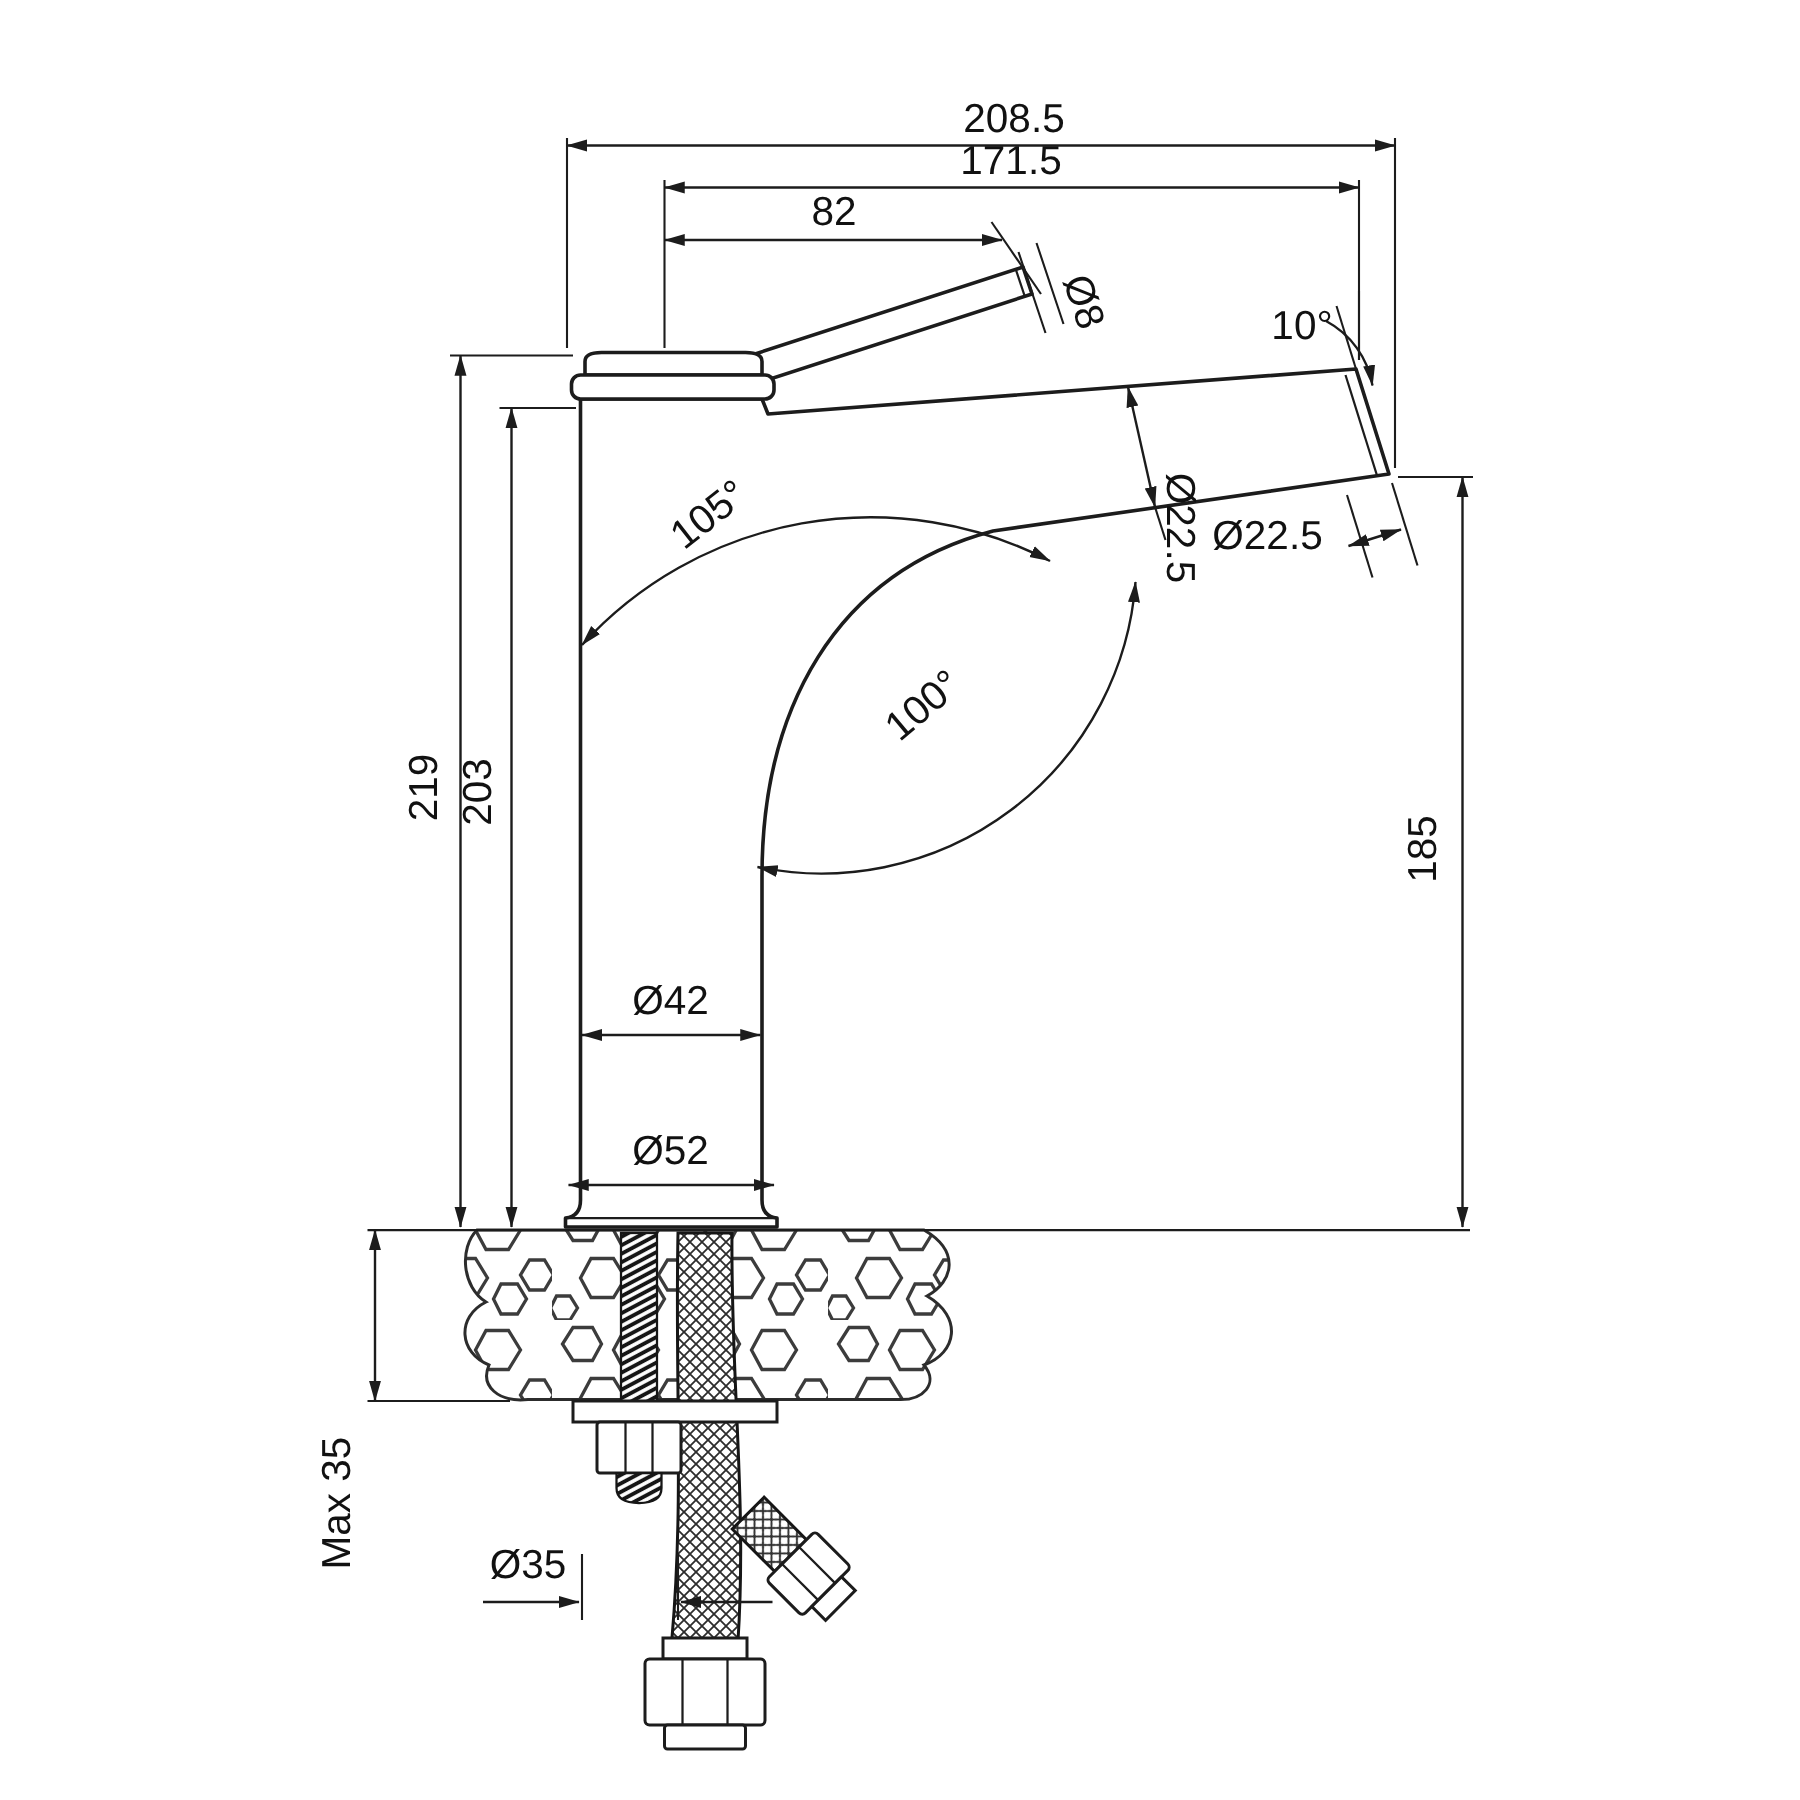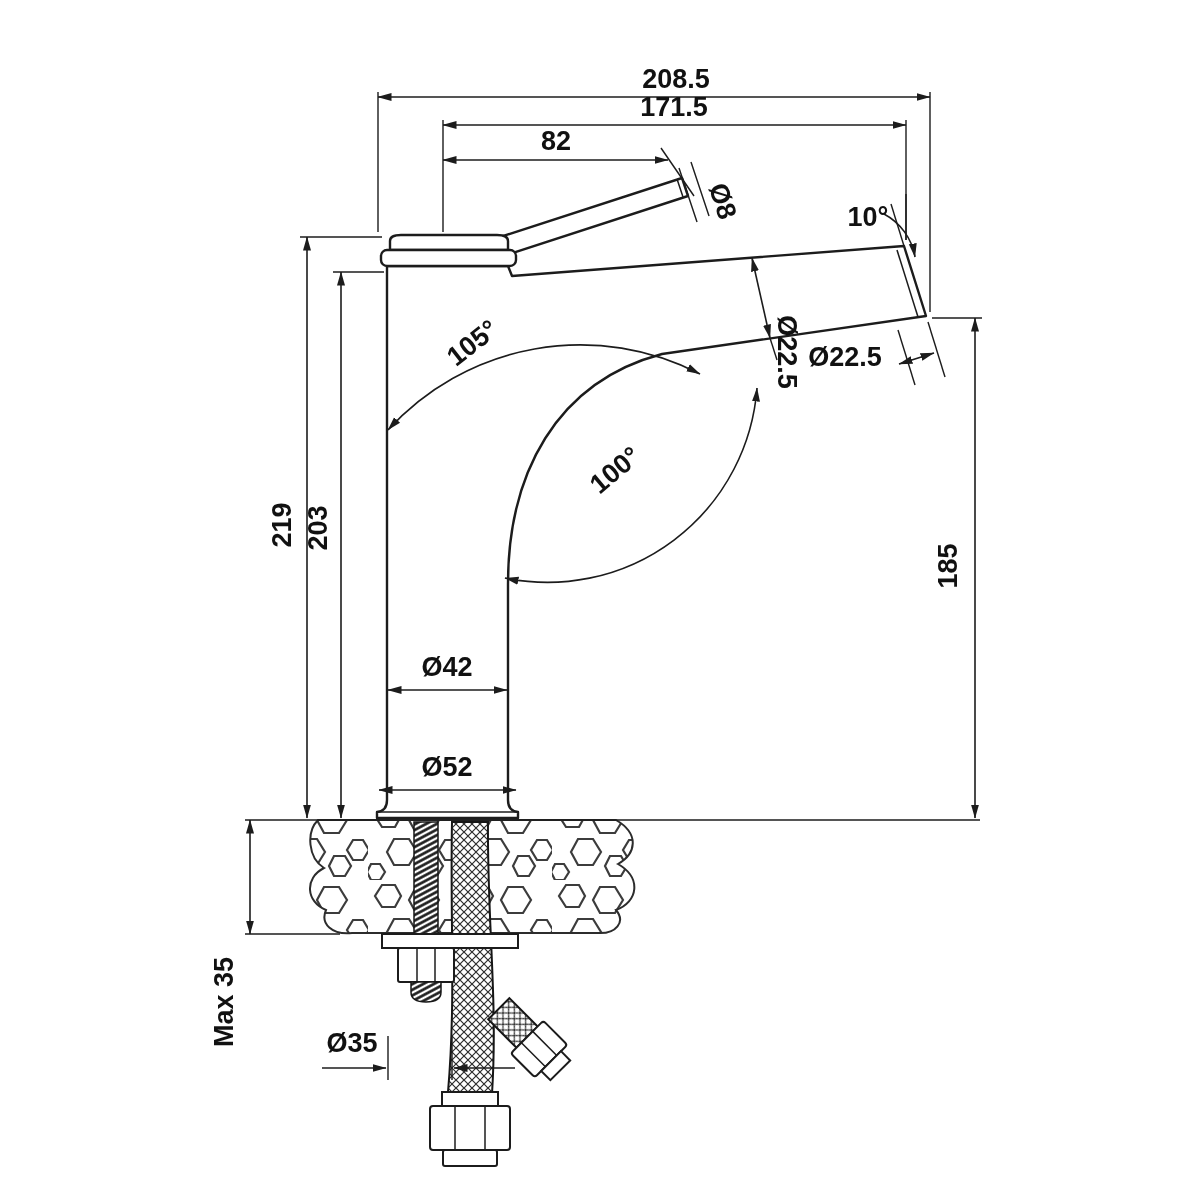--- a/index.html
+++ b/index.html
@@ -1,16 +1,16 @@
 <!DOCTYPE html>
 <html><head>
 <meta charset="utf-8">
 <style>
   html,body{margin:0;padding:0;background:#fff;}
-  .canvas{width:1200px;height:1200px;position:relative;background:#fff;overflow:hidden;font-weight:bold;}
+  .canvas{width:1200px;height:1200px;position:relative;background:#fff;overflow:hidden;}
   svg{display:block;}
   .outline{fill:#fff;stroke:#1c1c1c;stroke-width:2.4;stroke-linejoin:round;}
   .thin{stroke:#1c1c1c;stroke-width:1.5;fill:none;}
   .dim{stroke:#1c1c1c;stroke-width:1.6;fill:none;}
   .ext{stroke:#1c1c1c;stroke-width:1.4;fill:none;}
   .lbl{font-family:"Liberation Sans",sans-serif;font-size:27px;fill:#111;text-anchor:middle;}
 </style>
 </head>
 <body>
 

